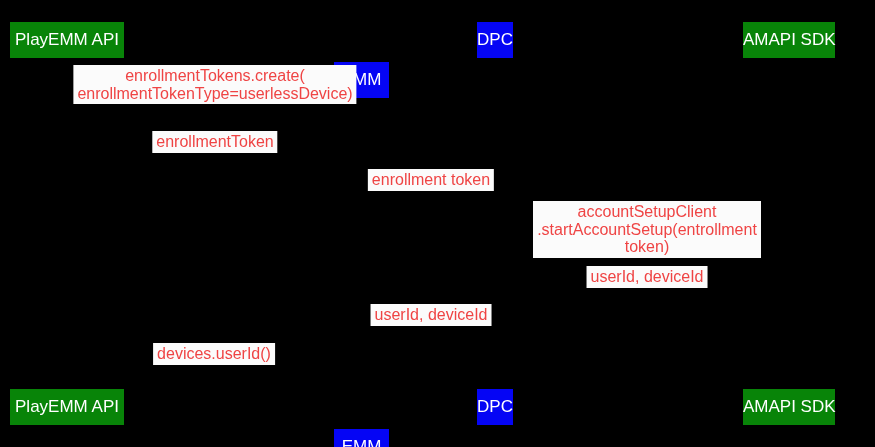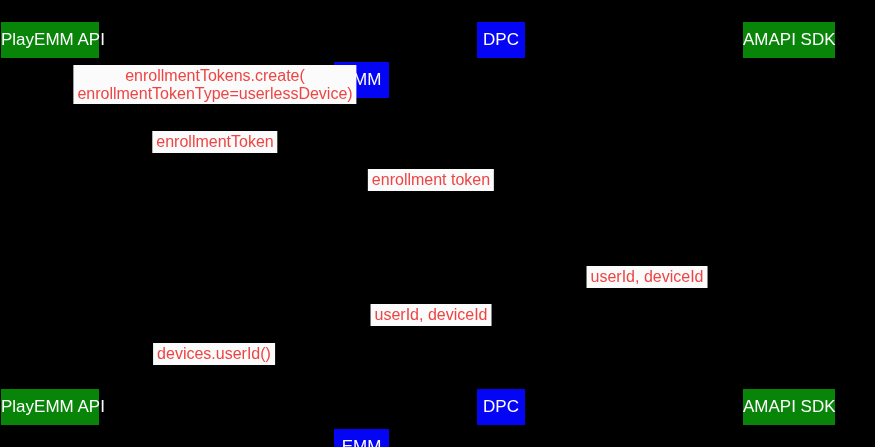--- a/index.html
+++ b/index.html
@@ -17,23 +17,23 @@
     line-height: 36px;
     text-align: center;
     color: #ffffff;
     font-size: 17px;
     white-space: nowrap;
   }
   .actor.green { background: #088408; }
   .actor.blue  { background: #0505f5; }
   .row-top    { top: 22px; }
   .row-bottom { top: 389px; }
-  .a-playemm { left: 1px;  width: 98px; }
+  .a-playemm { left: 10px;  width: 114px; }
   .a-emm     { left: 334px; width: 55px; margin-top: 40px;  }
-  .a-dpc     { left: 477px; width: 48px;  }
+  .a-dpc     { left: 477px; width: 36px;  }
   .a-amapi   { left: 743px; width: 92px; }
   .msg {
     position: absolute;
     transform: translateX(-50%);
     background: #fbfbfb;
     color: #ef4444;
     font-size: 16px;
     line-height: 17.5px;
     padding: 2px 4px;
     text-align: center;
@@ -54,20 +54,22 @@
 
   <div class="actor green row-top a-playemm">PlayEMM API</div>
   <div class="actor blue row-top a-emm">EMM</div>
   <div class="actor blue row-top a-dpc">DPC</div>
   <div class="actor green row-top a-amapi">AMAPI SDK</div>
 
   <div class="msg m1">enrollmentTokens.create(
 enrollmentTokenType=userlessDevice)</div>
   <div class="msg m2">enrollmentToken</div>
   <div class="msg m3">enrollment token</div>
+  <div class="msg m4">accountSetupClient
+.startAccountSetup(entrollment token)</div>
   <div class="msg m5">userId, deviceId</div>
   <div class="msg m6">userId, deviceId</div>
   <div class="msg m7">devices.userId()</div>
 
   <div class="actor green row-bottom a-playemm">PlayEMM API</div>
   <div class="actor blue row-bottom a-emm">EMM</div>
   <div class="actor blue row-bottom a-dpc">DPC</div>
   <div class="actor green row-bottom a-amapi">AMAPI SDK</div>
 
 </div>

